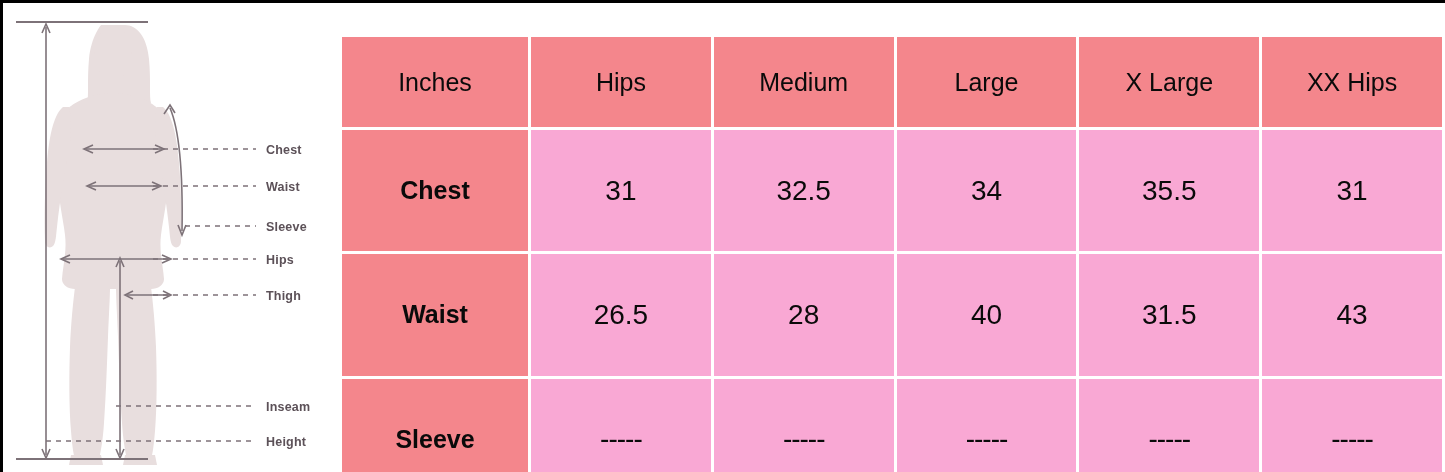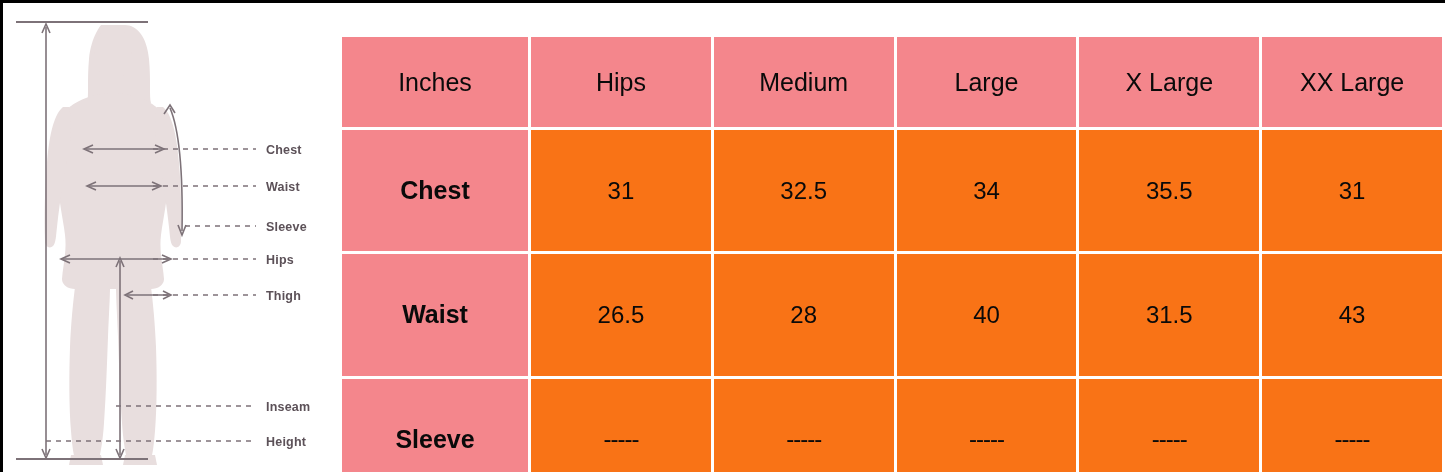--- a/index.html
+++ b/index.html
@@ -73,22 +73,22 @@
     font-size: 25px;
     height: 90px;
   }
   
   table#size-table tbody th {
     background: #F4868C;
     font-size: 25px;
     font-weight: bold;
   }
   table#size-table tbody td {
-    background: #f97316;
-    font-size: 24px;
+    background: #f9a8d4;
+    font-size: 28px;
   }
   table#size-table col.label-col { width: 186px; }
   .dash-cell {
     font-weight: bold;
     letter-spacing: -1px;
     font-size: 24px;
   }
 </style>
 </head>
 <body>
@@ -217,21 +217,21 @@
           <col>
           <col>
       </colgroup>
       <thead>
         <tr>
           <th>Inches</th>
           <th>Hips</th>
           <th>Medium</th>
           <th>Large</th>
           <th>X Large</th>
-          <th>XX Large</th>
+          <th>XX Hips</th>
         </tr>
       </thead>
       <tbody>
         <tr>
           <th>Chest</th>
           <td>31</td>
           <td>32.5</td>
           <td>34</td>
           <td>35.5</td>
           <td>31</td>

